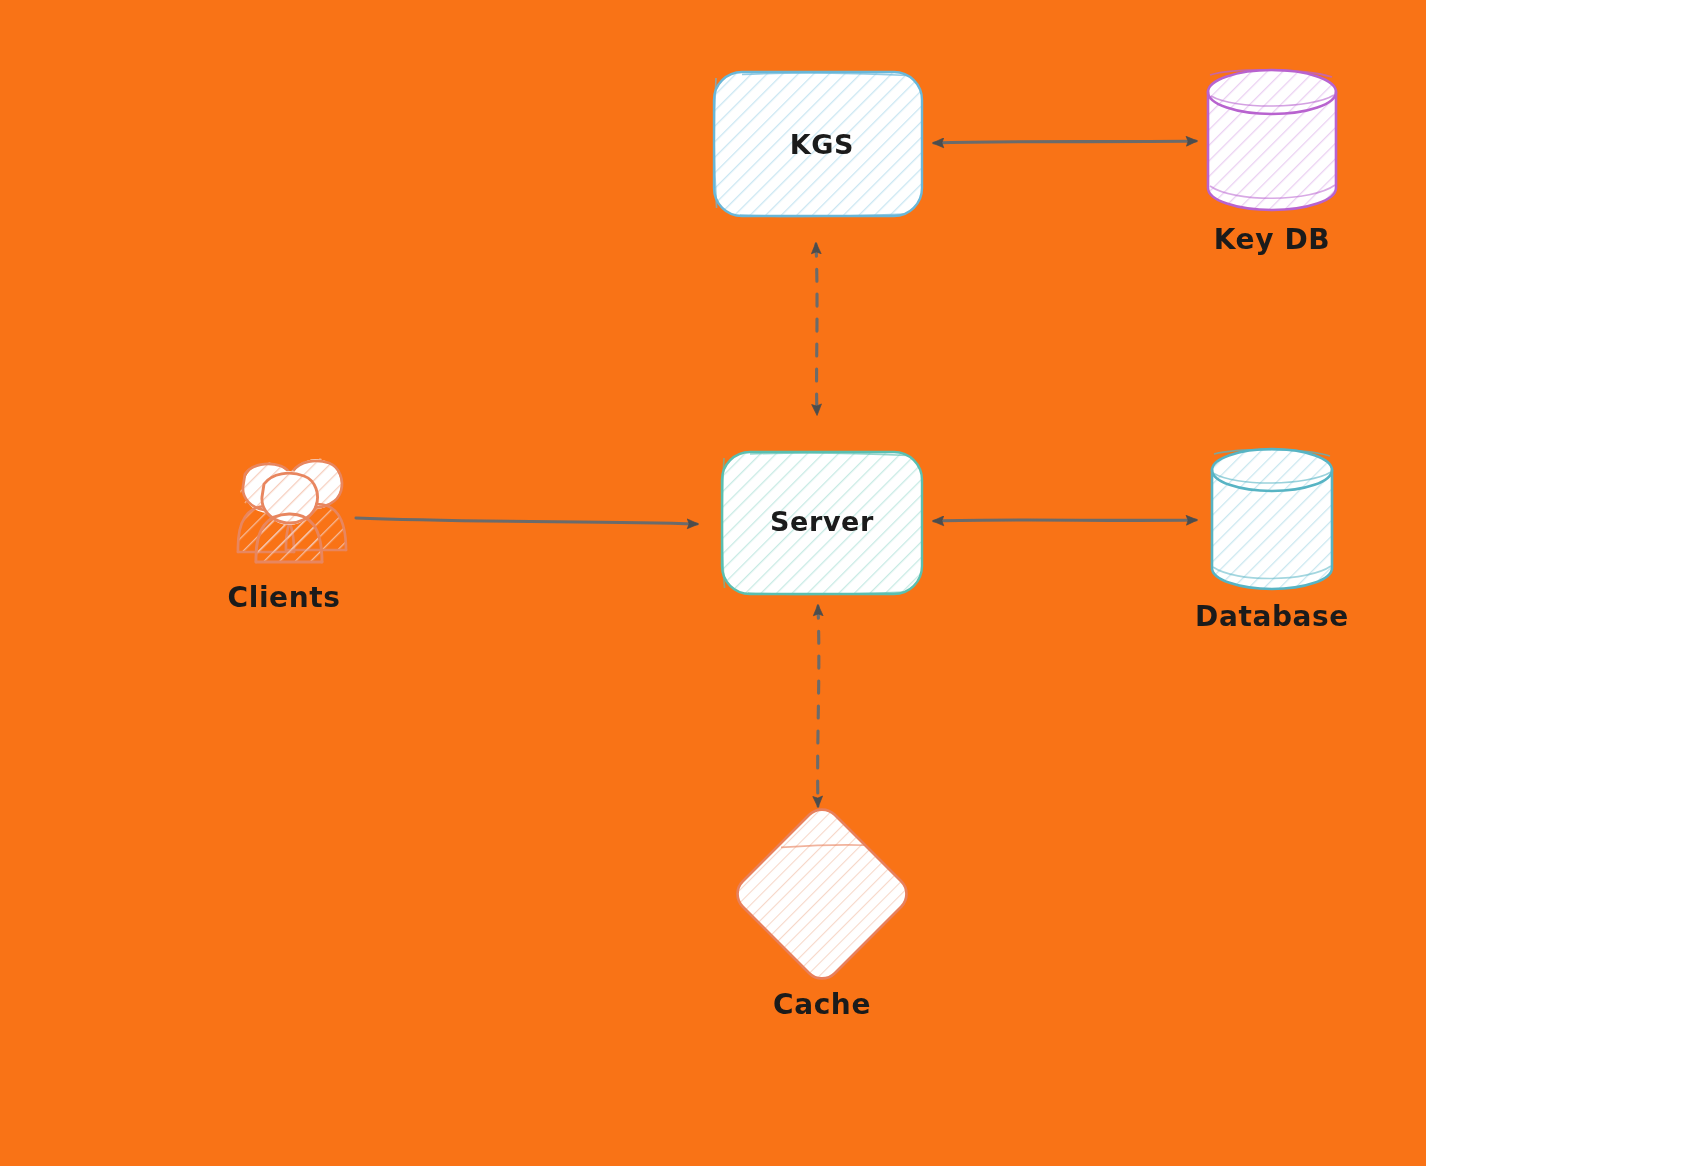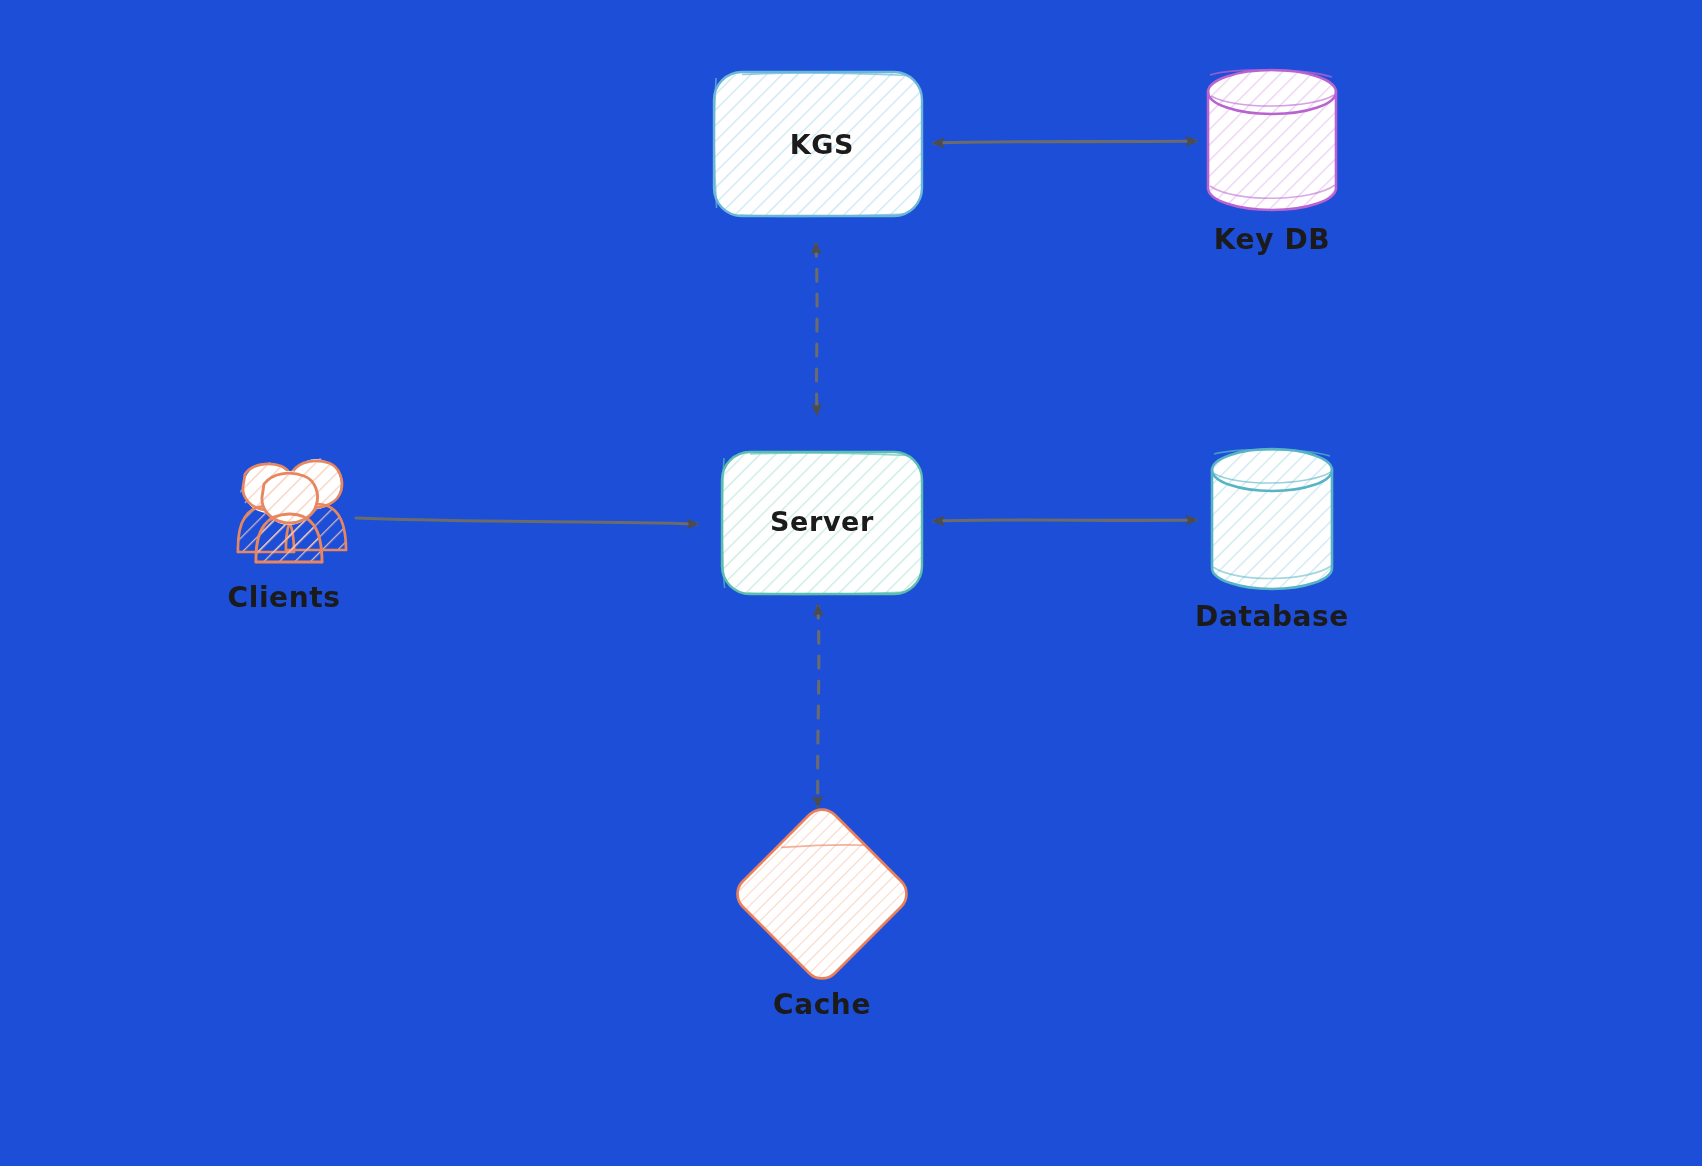--- a/index.html
+++ b/index.html
@@ -5,23 +5,23 @@
   html, body {
     margin: 0;
     padding: 0;
     background: #ffffff;
   }
   body {
     font-family: "DejaVu Sans", sans-serif;
   }
   #canvas {
     position: relative;
-    width: 1702px;
+    width: 1426px;
     height: 1166px;
-    background: #1d4ed8;
+    background: #f97316;
     overflow: hidden;
   }
   #diagram-svg {
     position: absolute;
     left: 0;
     top: 0;
     width: 1702px;
     height: 1166px;
   }
   .node-label {

